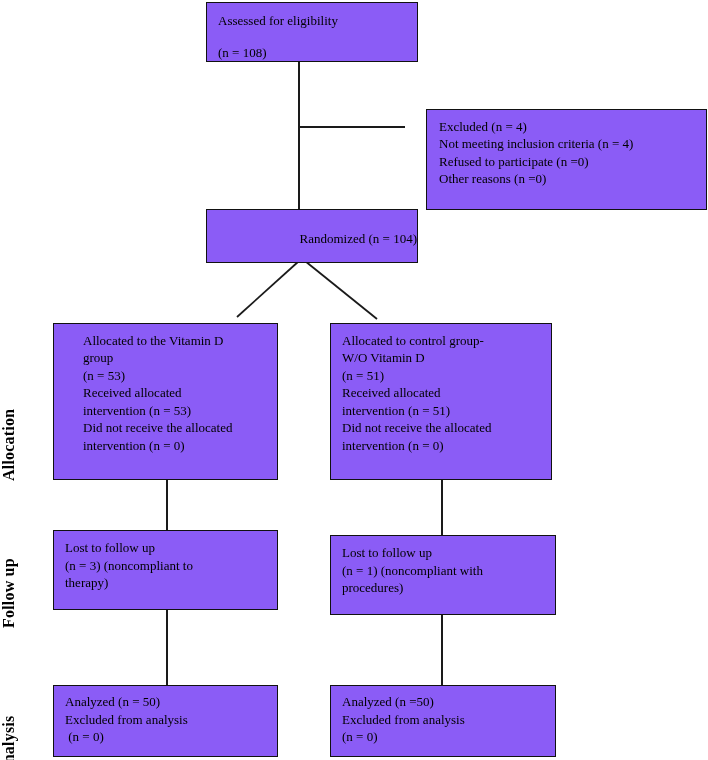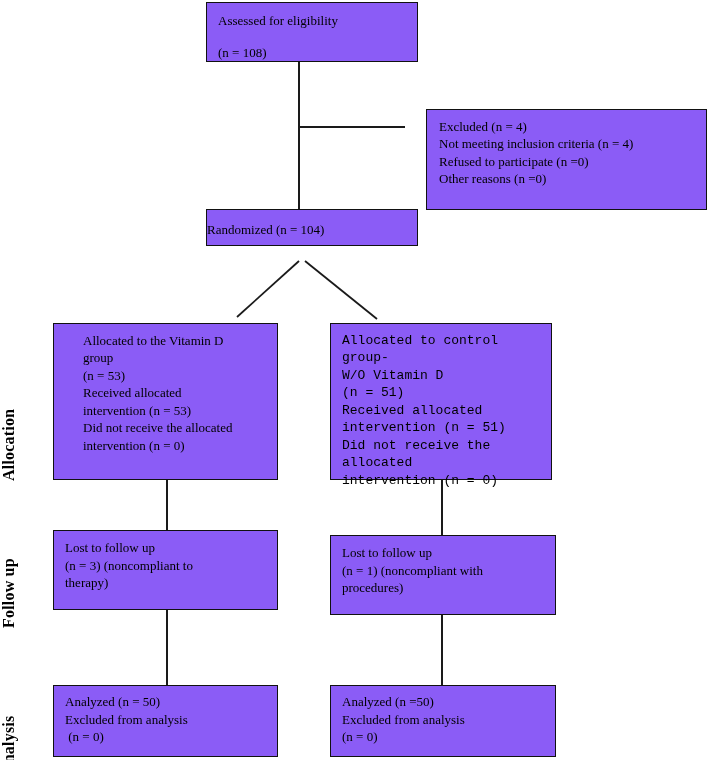--- a/index.html
+++ b/index.html
@@ -40,35 +40,34 @@
   #node-assessed .l2 { display:block; margin-top: 14px; }
 
   #node-excluded {
     left: 426px; top: 77px; width: 281px; height: 101px;
     padding: 8px 0 0 12px;
     line-height: 1.33;
     margin-top: 32px;
   }
 
   #node-randomized {
-    left: 206px; top: 209px; width: 212px; height: 37px;
+    left: 206px; top: 209px; width: 212px; height: 54px;
     padding: 5px 0 0 0;
-    display: flex; align-items: center; justify-content: flex-start;
+    display: flex; align-items: center; justify-content: flex-end;
   }
 
   #node-alloc-left {
     left: 53px; top: 323px; width: 225px; height: 157px;
     padding: 8px 0 0 29px;
     line-height: 1.345;
   }
   #node-alloc-right {
     left: 330px; top: 323px; width: 222px; height: 157px;
     padding: 8px 13px 0 11px;
     line-height: 1.345;
-    font-family: Liberation Mono, monospace;
   }
 
   #node-follow-left {
     left: 53px; top: 530px; width: 225px; height: 80px;
     padding: 8px 0 0 11px;
     line-height: 1.36;
   }
   #node-follow-right {
     left: 330px; top: 535px; width: 226px; height: 80px;
     padding: 8px 0 0 11px;

